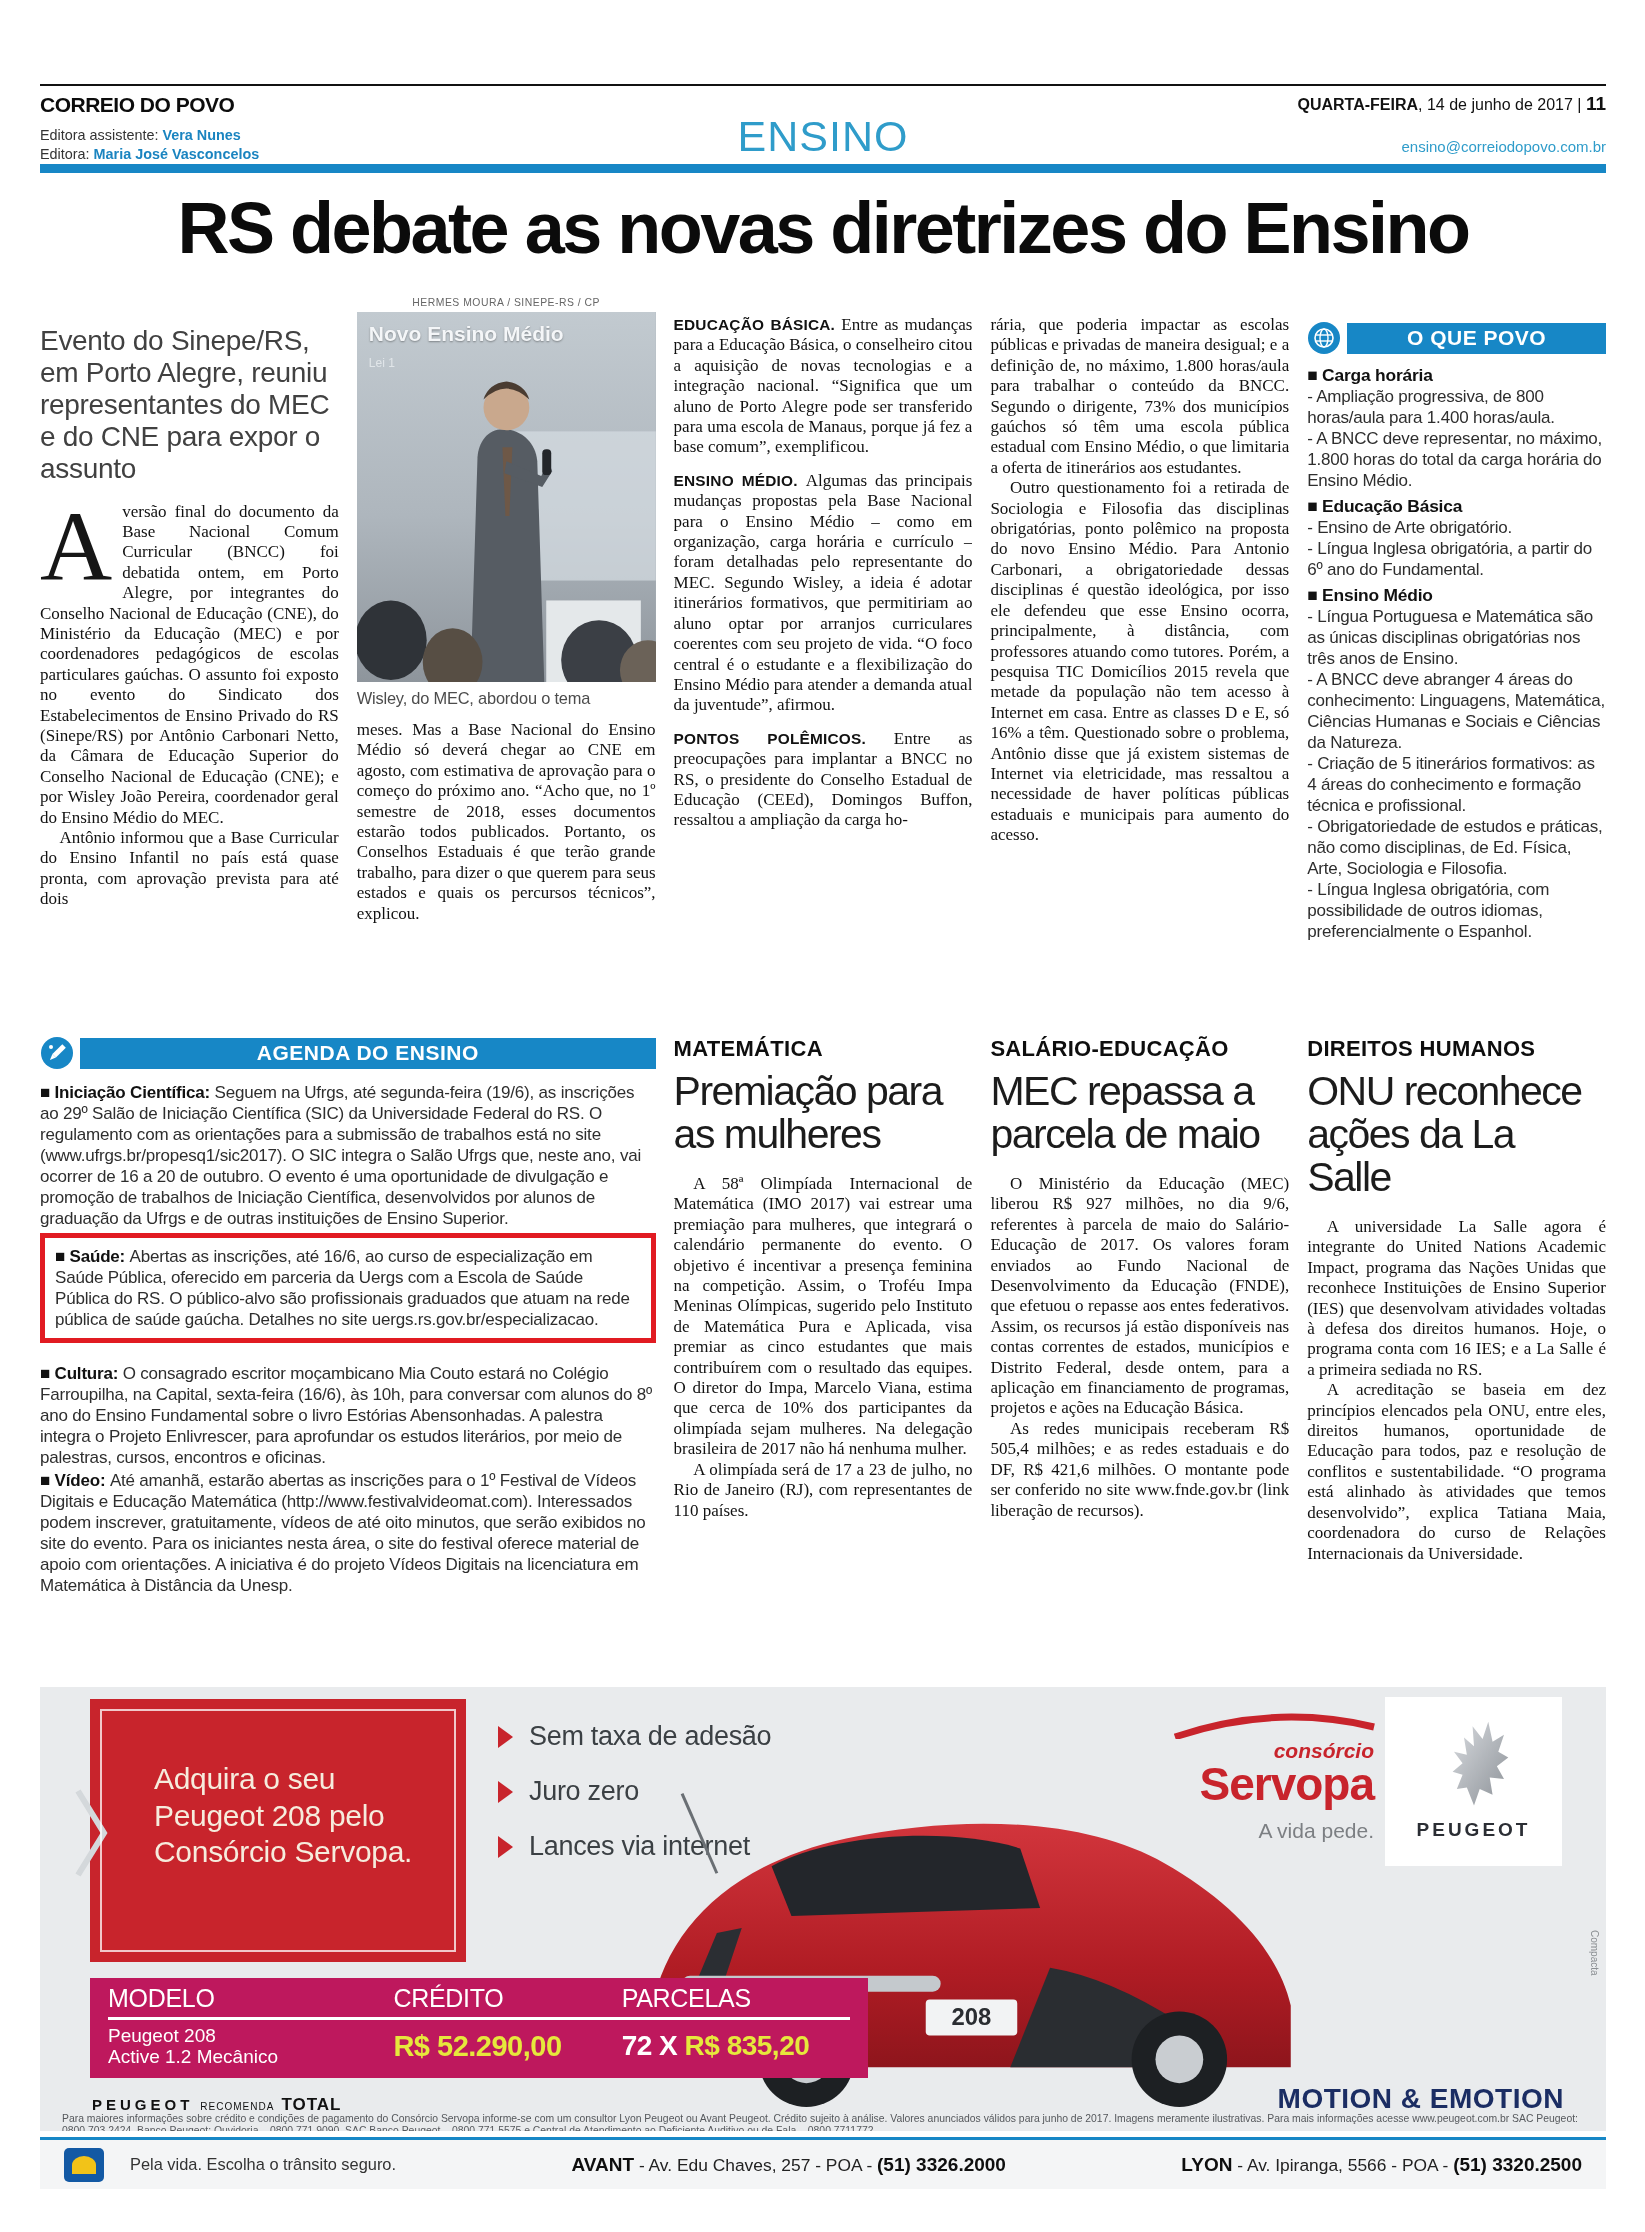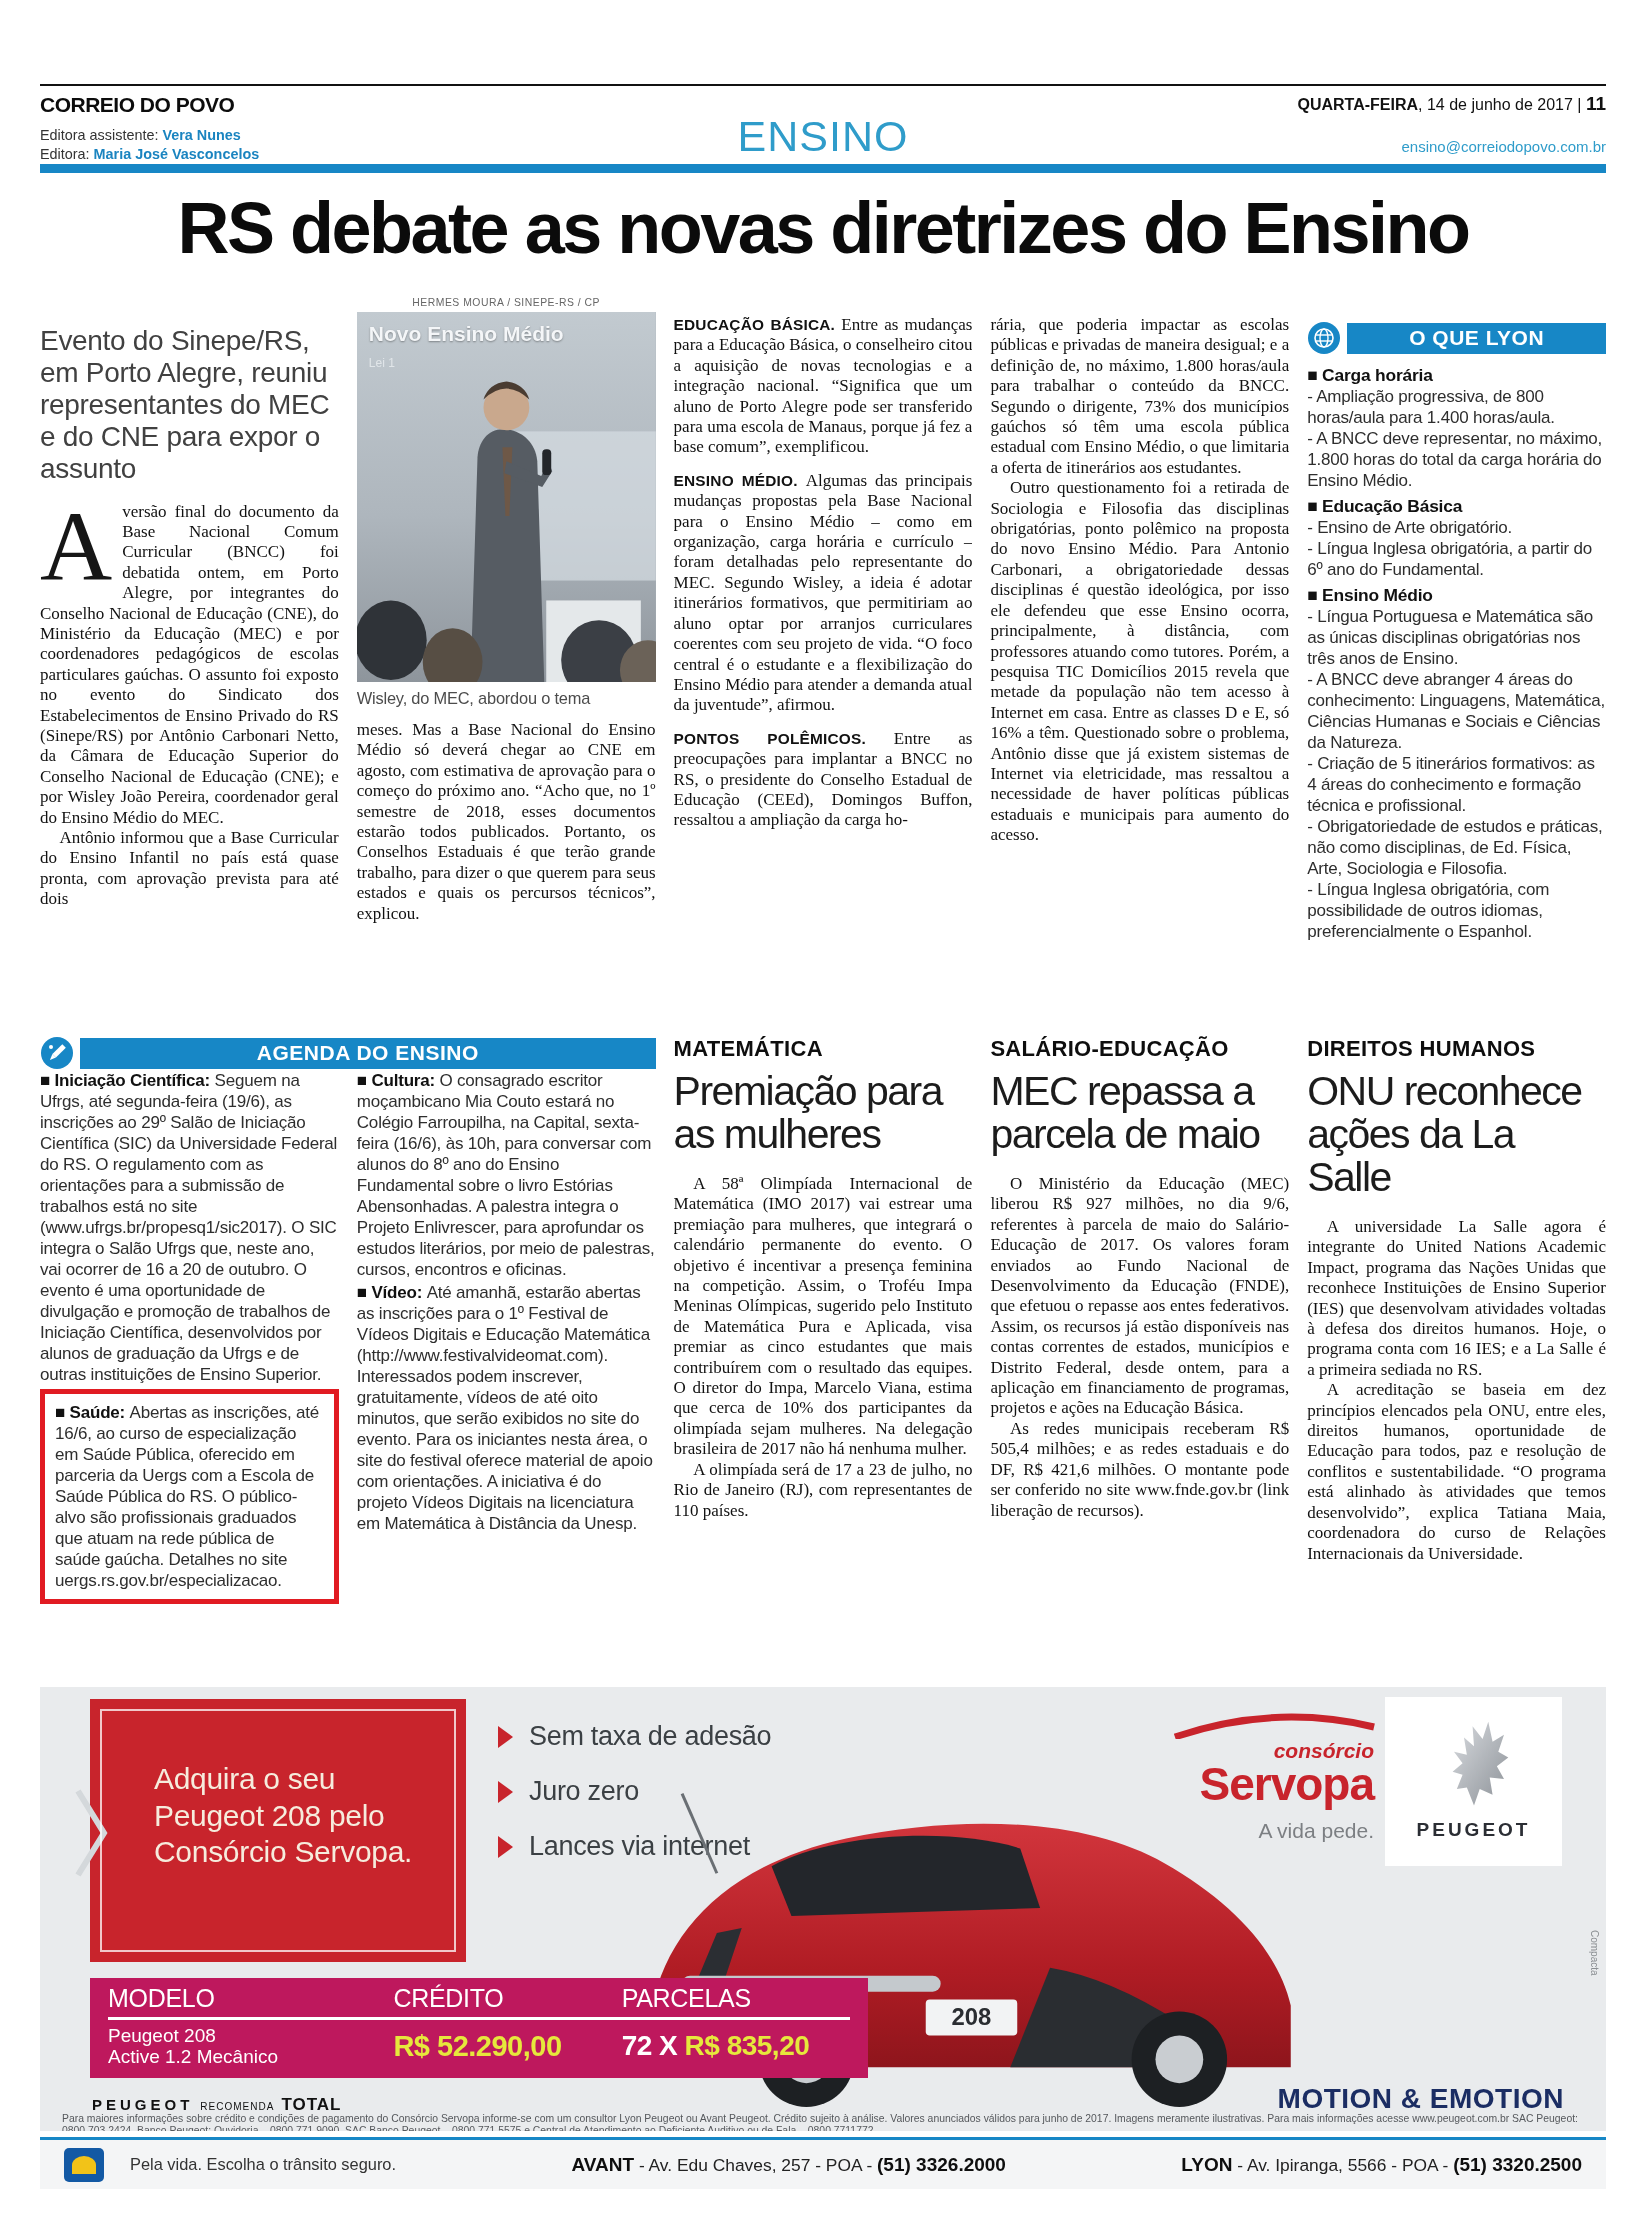--- a/index.html
+++ b/index.html
@@ -58,21 +58,21 @@
                text-align:center; padding:3px 0 4px; letter-spacing:0.5px; }
   .sb-content { margin-top:10px; font-size:17px; line-height:21px; color:#2e2e2e; letter-spacing:-0.2px; }
   .sb-head { font-weight:700; font-size:17.4px; color:#111; margin-top:5px; }
   .sb-item { margin:0; }
 
   
   .lower-grid { display:grid; grid-template-columns:repeat(5,1fr); gap:18px;
                 margin-top:15px; height:637px; }
   .lower-grid > div { overflow:hidden; }
   .agenda { grid-column:1 / span 2; }
-  .agenda-cols { display:grid; grid-template-columns:1fr 1fr; gap:18px; }
+  .agenda-cols { display:grid; grid-template-columns:1fr; gap:18px; margin-top:12px; }
   .ag-text { font-size:17px; line-height:21px; color:#2e2e2e; letter-spacing:-0.2px; }
   .ag-lead { font-weight:700; color:#111; }
   .ag-item { margin-bottom:2px; }
   .ag-item.highlight { border:5px solid #e11b22; padding:8px 10px; margin-top:4px; }
   .mini-kicker { font-weight:700; font-size:22px; letter-spacing:0.3px; color:#0e0e0e; }
   .mini-headline { font-size:41px; line-height:43px; letter-spacing:-1.5px; color:#1c1c1c;
                    margin-top:8px; font-weight:400; }
   .mini-body { margin-top:18px; }
 
   
@@ -203,21 +203,21 @@
     </div>
     <div class="sidebar">
       <div class="bar-head">
         <svg class="bar-icon" viewBox="0 0 34 34">
           <circle cx="17" cy="17" r="16" fill="#1787c6"></circle>
           <circle cx="17" cy="17" r="9" fill="none" stroke="#fff" stroke-width="1.6"></circle>
           <ellipse cx="17" cy="17" rx="4" ry="9" fill="none" stroke="#fff" stroke-width="1.4"></ellipse>
           <line x1="8" y1="14" x2="26" y2="14" stroke="#fff" stroke-width="1.4"></line>
           <line x1="8" y1="20" x2="26" y2="20" stroke="#fff" stroke-width="1.4"></line>
         </svg>
-        <div class="bar-strip">O QUE LYON</div>
+        <div class="bar-strip">O QUE POVO</div>
       </div>
       <div class="sb-content">
           <div class="sb-head">■ Carga horária</div>
           <p class="sb-item">- Ampliação progressiva, de 800 horas/aula para 1.400 horas/aula.</p>
           <p class="sb-item">- A BNCC deve representar, no máximo, 1.800 horas do total da carga horária do Ensino Médio.</p>
           <div class="sb-head">■ Educação Básica</div>
           <p class="sb-item">- Ensino de Arte obrigatório.</p>
           <p class="sb-item">- Língua Inglesa obrigatória, a partir do 6º ano do Fundamental.</p>
           <div class="sb-head">■ Ensino Médio</div>
           <p class="sb-item">- Língua Portuguesa e Matemática são as únicas disciplinas obrigatórias nos três anos de Ensino.</p>

